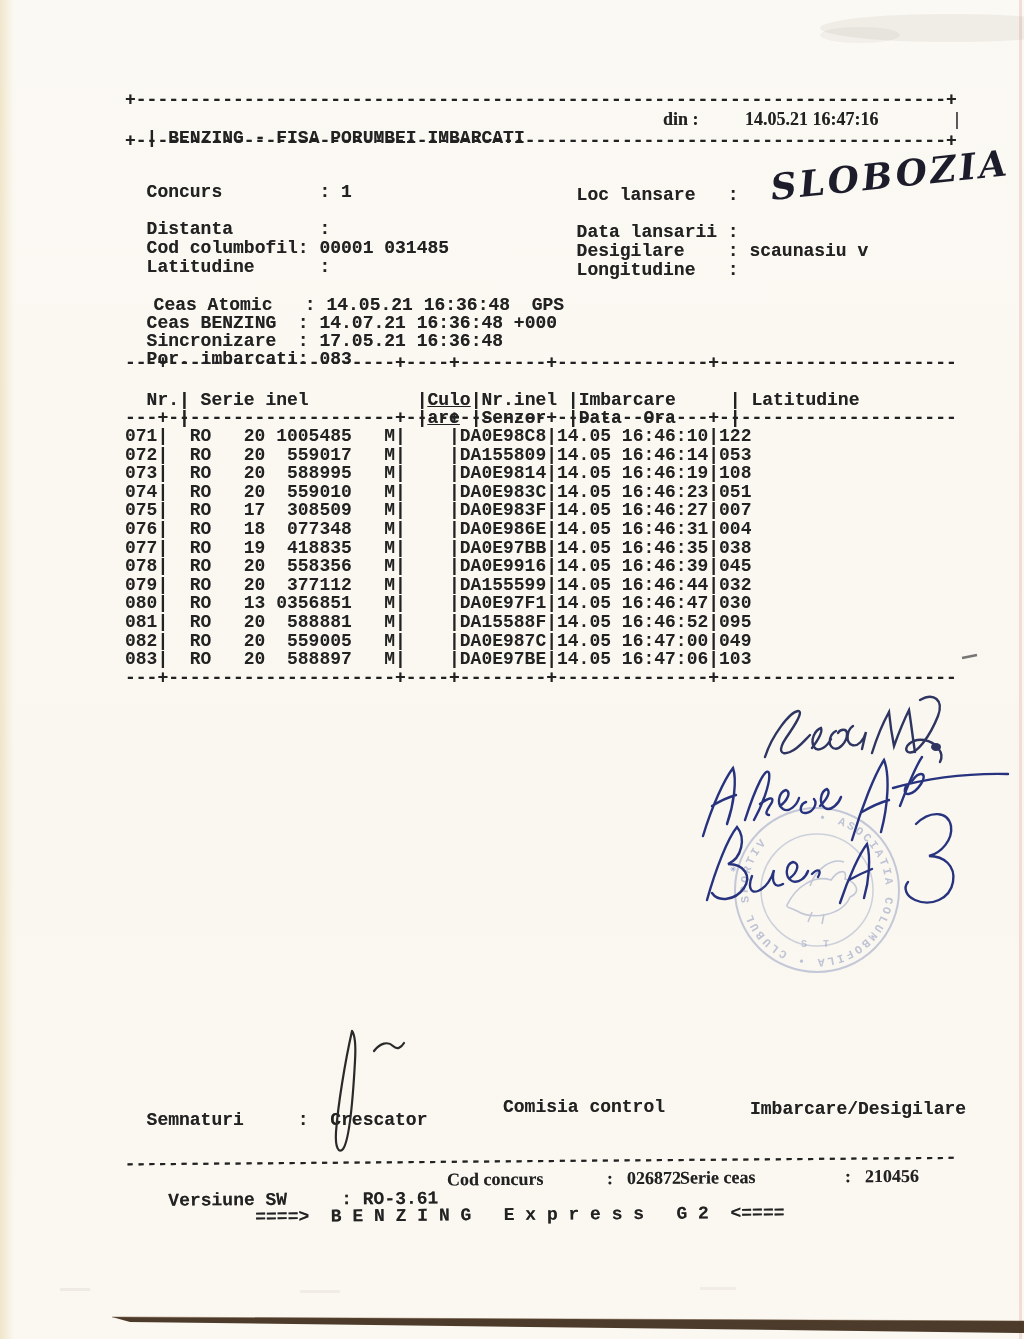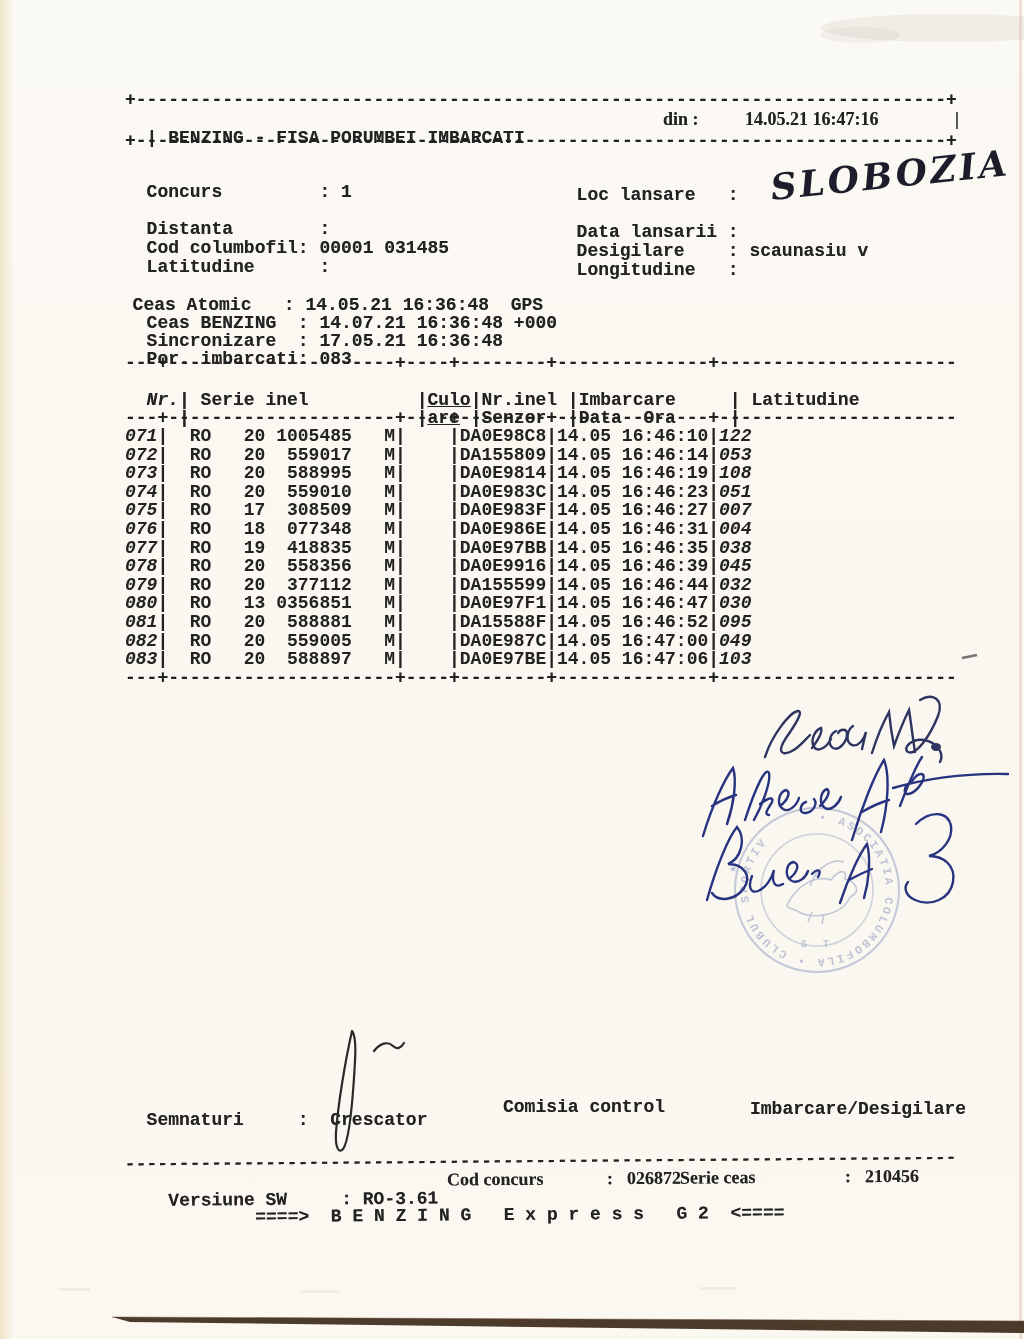--- a/index.html
+++ b/index.html
@@ -6,21 +6,21 @@
   body{
     width:1024px;height:1339px;position:relative;overflow:hidden;
     background:linear-gradient(180deg,#fbf9f3 0%,#faf7f0 60%,#fbf8f1 100%);
     font-family:"Liberation Mono","DejaVu Sans Mono",monospace;
     font-weight:bold;font-size:18px;color:#222;
   }
   .t{position:absolute;white-space:pre;line-height:19px;text-shadow:0 0 .5px rgba(30,30,30,.45);}
   .lab14{display:inline-block;width:14ch;}
   .lab16{display:inline-block;width:16ch;}
   .g1{display:inline-block;width:1ch;}
-  .c3{display:inline-block;width:3ch;font-style:italic;}
+  .c3{display:inline-block;width:3ch;}
   .c4{display:inline-block;width:4ch;text-decoration:underline;}
   .c8{display:inline-block;width:8ch;}
   .c14{display:inline-block;width:14ch;}
   .c21{display:inline-block;width:21ch;}
   .cp{display:inline-block;width:1ch;}
   .abs{position:absolute;top:0;white-space:pre;font-family:Liberation Serif, serif;}
   #table-body{position:absolute;left:125px;top:427px;white-space:pre;}
   #table-body .trow{height:18.6px;line-height:18.6px;white-space:pre;}
   .hline{position:relative;}
   #footer-group{position:absolute;left:0;top:0;width:1024px;height:1339px;
@@ -65,21 +65,21 @@
 <div class="t" style="left:555px;top:204px">
   <span class="lab14">Data lansarii</span><span>:</span><span class="g1"></span><span></span>
 </div>
 <div class="t" style="left:555px;top:223px">
   <span class="lab14">Desigilare</span><span>:</span><span class="g1"></span><span>scaunasiu v</span>
 </div>
 <div class="t" style="left:555px;top:242px">
   <span class="lab14">Longitudine</span><span>:</span><span class="g1"></span><span></span>
 </div>
 
-<div class="t" style="left:111px;top:277px">
+<div class="t" style="left:132px;top:277px">
   <span class="lab14">Ceas Atomic</span><span>:</span><span class="g1"></span><span>14.05.21 16:36:48  GPS</span>
 </div>
 <div class="t" style="left:125px;top:295px">
   <span class="lab14">Ceas BENZING</span><span>:</span><span class="g1"></span><span>14.07.21 16:36:48 +000</span>
 </div>
 <div class="t" style="left:125px;top:313px">
   <span class="lab14">Sincronizare</span><span>:</span><span class="g1"></span><span>17.05.21 16:36:48</span>
 </div>
 <div class="t" style="left:125px;top:331px">
   <span class="lab14">Por. imbarcati</span><span>:</span><span class="g1"></span><span>083</span>

